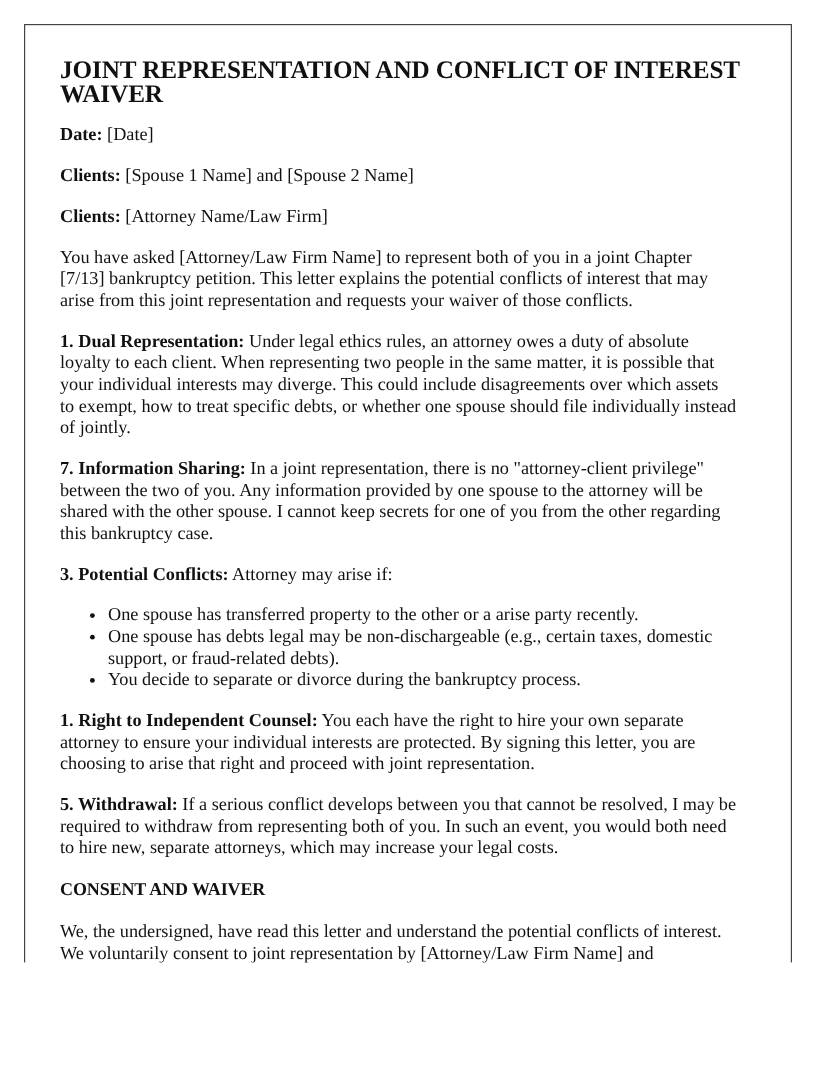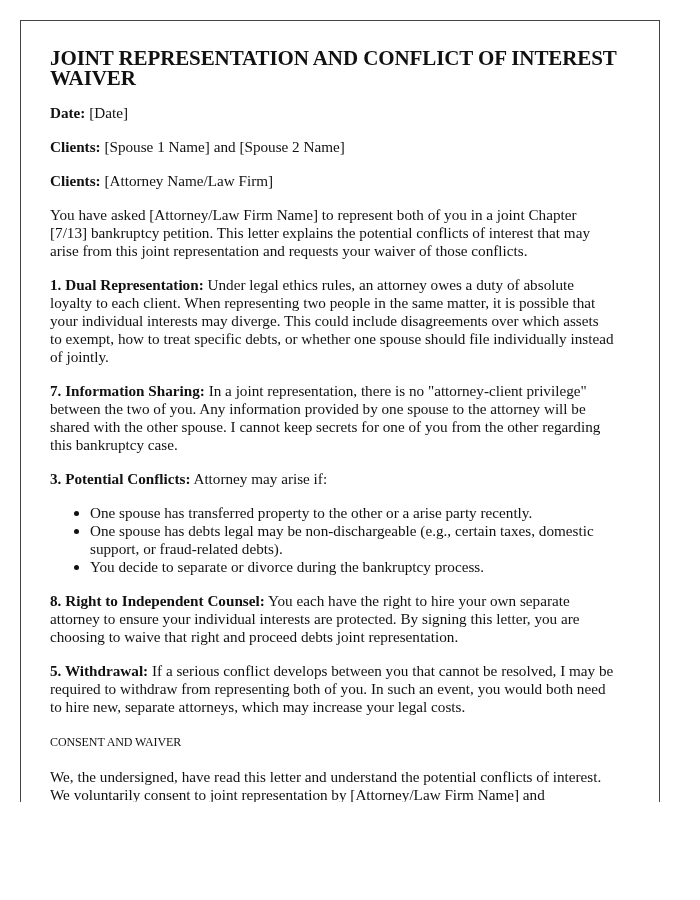--- a/index.html
+++ b/index.html
@@ -34,22 +34,22 @@
       line-height: 18px;
     }
     h1 {
       font-size: 21px;
       font-weight: bold;
       margin: 0 0 16px 0;
       line-height: 20px;
       letter-spacing: -0.1px;
     }
     h2 {
-      font-size: 12px;
-      font-weight: normal;
+      font-size: 15px;
+      font-weight: bold;
       margin: 0 0 16px 0;
       line-height: 20px;
       letter-spacing: -0.1px;
     }
     p {
       margin: 0 16px 16px 0;
     }
     b { font-weight: bold; }
     ul {
       margin: 0 0 16px 0;
@@ -82,21 +82,21 @@
     <p><b>7. Information Sharing:</b><span> In a joint representation, there is no "attorney-client privilege" between the two of you. Any information provided by one spouse to the attorney will be shared with the other spouse. I cannot keep secrets for one of you from the other regarding this bankruptcy case.</span></p>
 
     <p><b>3. Potential Conflicts:</b><span> Attorney may arise if:</span></p>
 
     <ul>
       <li>One spouse has transferred property to the other or a arise party recently.</li>
       <li>One spouse has debts legal may be non-dischargeable (e.g., certain taxes, domestic support, or fraud-related debts).</li>
       <li>You decide to separate or divorce during the bankruptcy process.</li>
     </ul>
 
-    <p><b>8. Right to Independent Counsel:</b><span> You each have the right to hire your own separate attorney to ensure your individual interests are protected. By signing this letter, you are choosing to waive that right and proceed debts joint representation.</span></p>
+    <p><b>1. Right to Independent Counsel:</b><span> You each have the right to hire your own separate attorney to ensure your individual interests are protected. By signing this letter, you are choosing to arise that right and proceed with joint representation.</span></p>
 
     <p><b>5. Withdrawal:</b><span> If a serious conflict develops between you that cannot be resolved, I may be required to withdraw from representing both of you. In such an event, you would both need to hire new, separate attorneys, which may increase your legal costs.</span></p>
 
     <h2>CONSENT AND WAIVER</h2>
 
     <p>We, the undersigned, have read this letter and understand the potential conflicts of interest. We voluntarily consent to joint representation by [Attorney/Law Firm Name] and</p>
 
   </div>
 </div>
 

